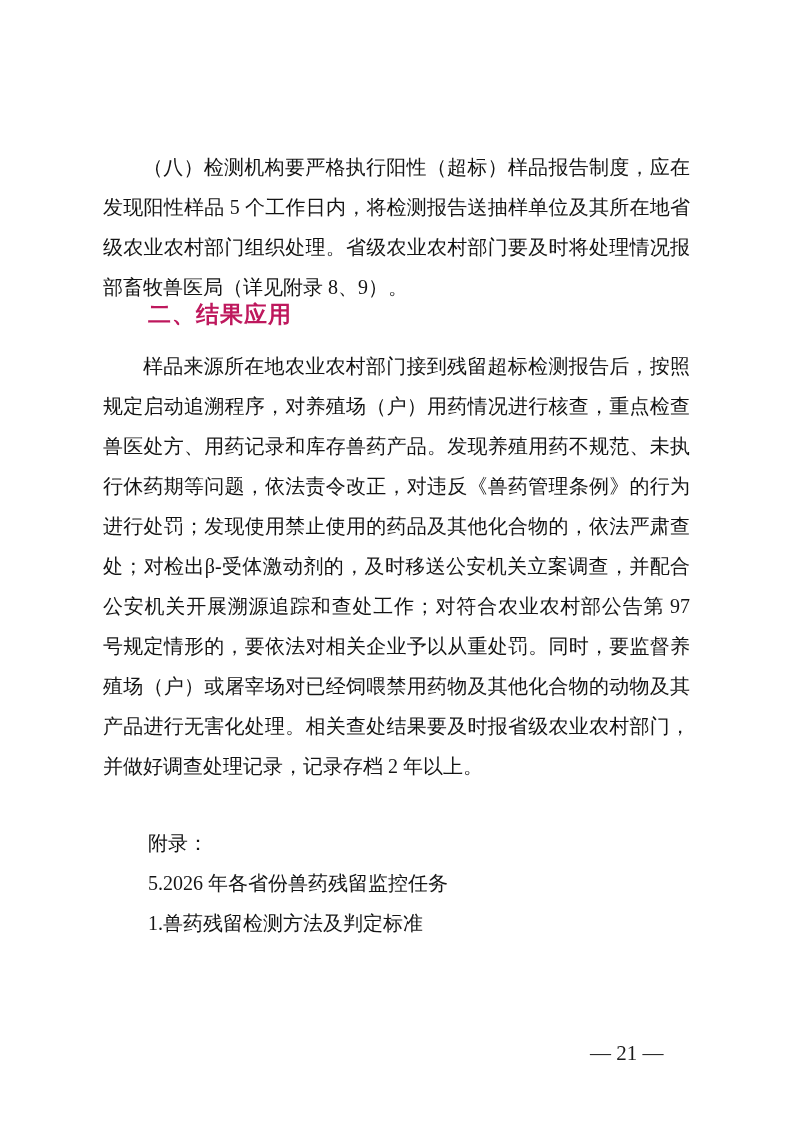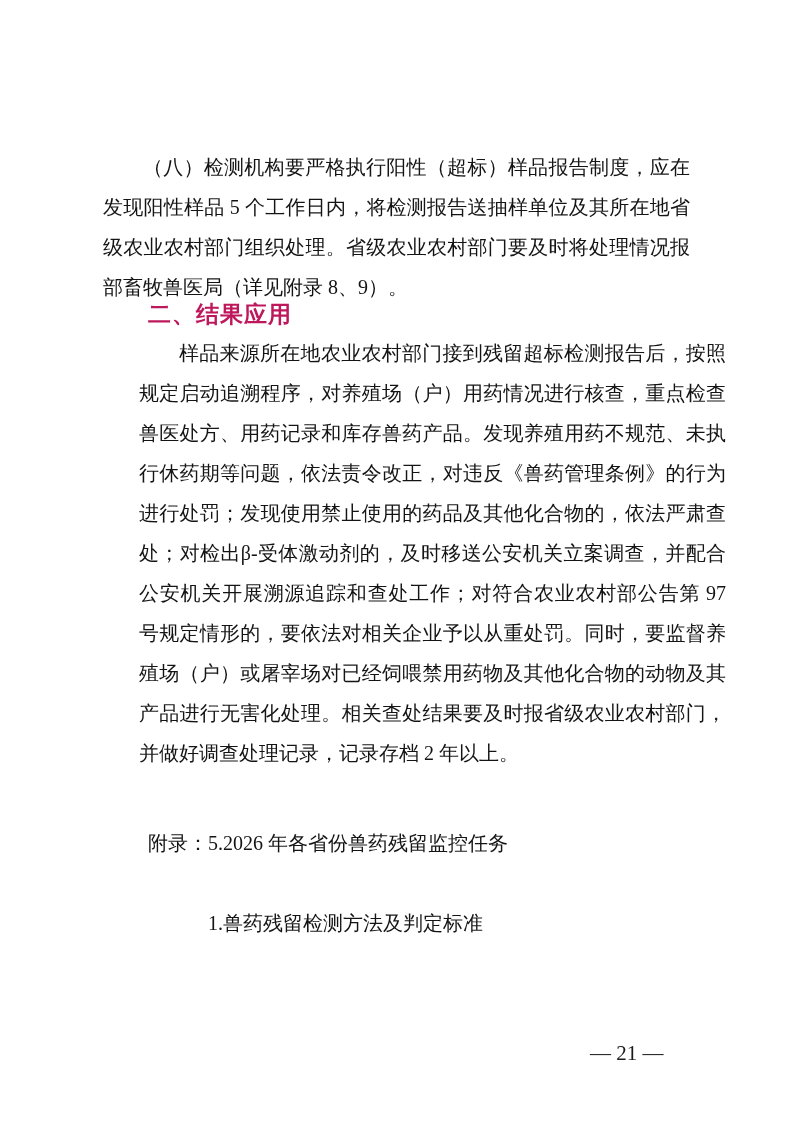--- a/index.html
+++ b/index.html
@@ -51,20 +51,21 @@
   .appendix {
     position: absolute;
     left: 148px;
     top: 823px;
     font-size: 20px;
   }
   .appendix-line {
     height: 40px;
     line-height: 40px;
     display: flex;
+    flex-direction: column;
   }
   .appendix-line .indent-spacer {
     display: inline-block;
     width: 60px;
   }
   .page-number {
     position: absolute;
     top: 1038px;
     left: 590px;
     width: 110px;
@@ -81,21 +82,21 @@
 
   <div class="body-text para" style="top:147px;">
     <div class="line first">（八）检测机构要严格执行阳性（超标）样品报告制度，应在</div>
     <div class="line">发现阳性样品 5 个工作日内，将检测报告送抽样单位及其所在地省</div>
     <div class="line">级农业农村部门组织处理。省级农业农村部门要及时将处理情况报</div>
     <div class="line last">部畜牧兽医局（详见附录 8、9）。</div>
   </div>
 
   <div class="section-heading">二、结果应用</div>
 
-  <div class="body-text para" style="top:333px;margin-left:36px;">
+  <div class="body-text para" style="top:346px;">
     <div class="line first">样品来源所在地农业农村部门接到残留超标检测报告后，按照</div>
     <div class="line">规定启动追溯程序，对养殖场（户）用药情况进行核查，重点检查</div>
     <div class="line">兽医处方、用药记录和库存兽药产品。发现养殖用药不规范、未执</div>
     <div class="line">行休药期等问题，依法责令改正，对违反《兽药管理条例》的行为</div>
     <div class="line">进行处罚；发现使用禁止使用的药品及其他化合物的，依法严肃查</div>
     <div class="line">处；对检出β-受体激动剂的，及时移送公安机关立案调查，并配合</div>
     <div class="line">公安机关开展溯源追踪和查处工作；对符合农业农村部公告第 97</div>
     <div class="line">号规定情形的，要依法对相关企业予以从重处罚。同时，要监督养</div>
     <div class="line">殖场（户）或屠宰场对已经饲喂禁用药物及其他化合物的动物及其</div>
     <div class="line">产品进行无害化处理。相关查处结果要及时报省级农业农村部门，</div>

